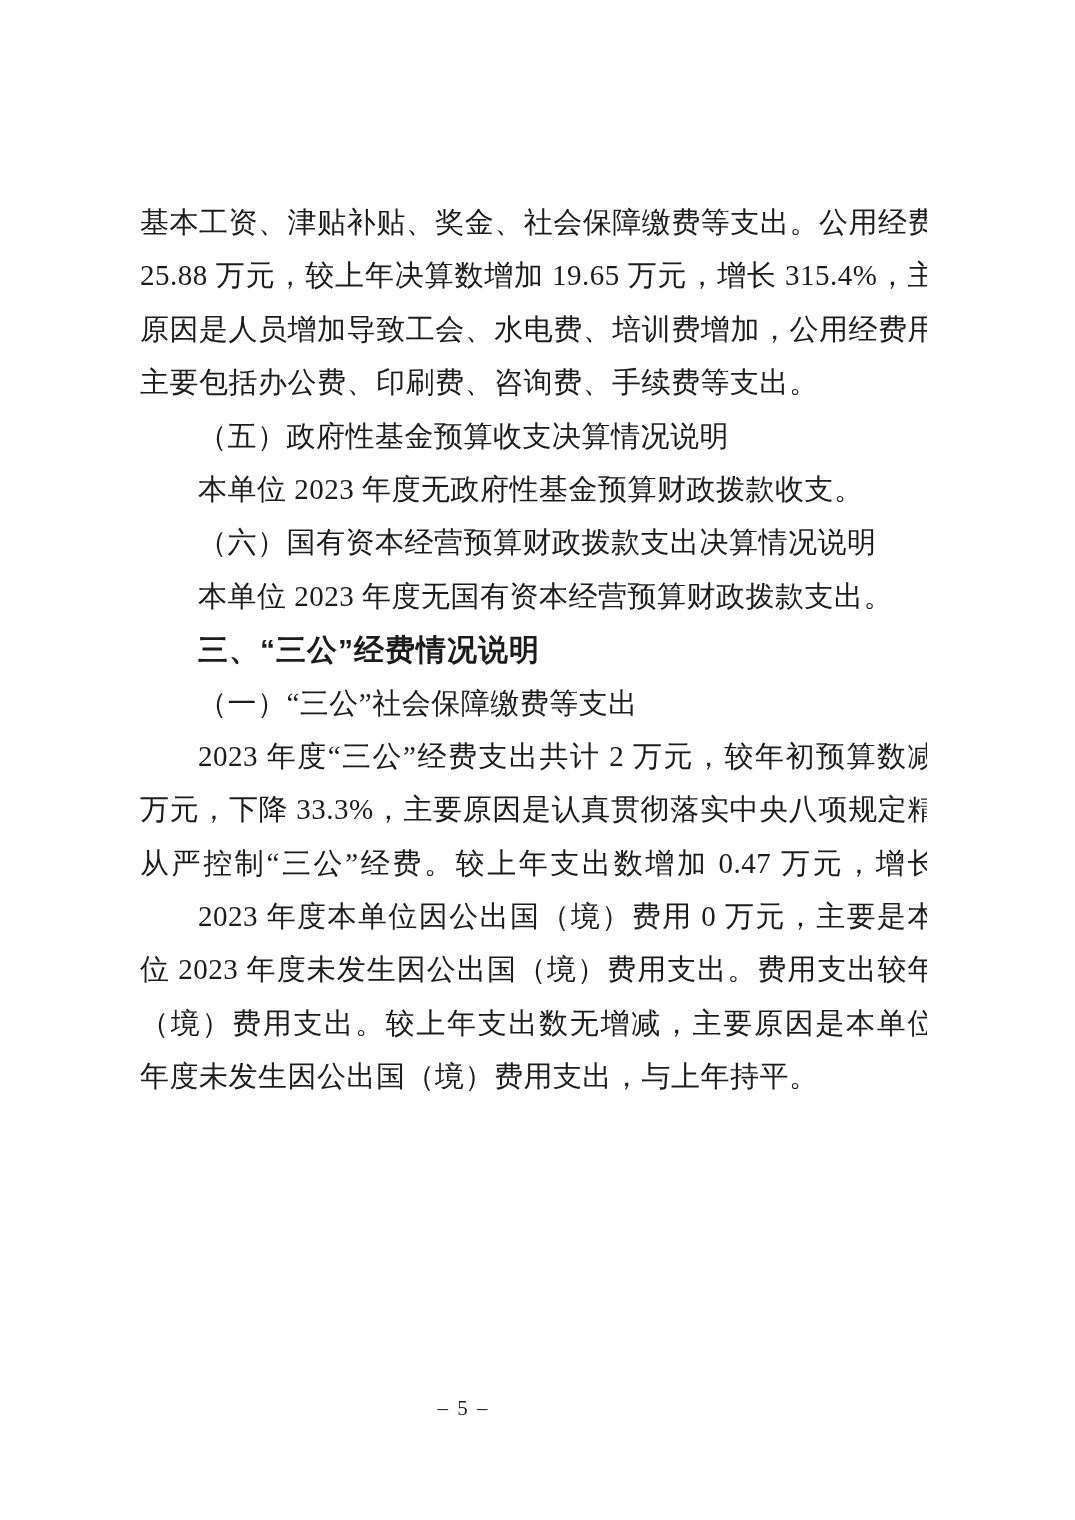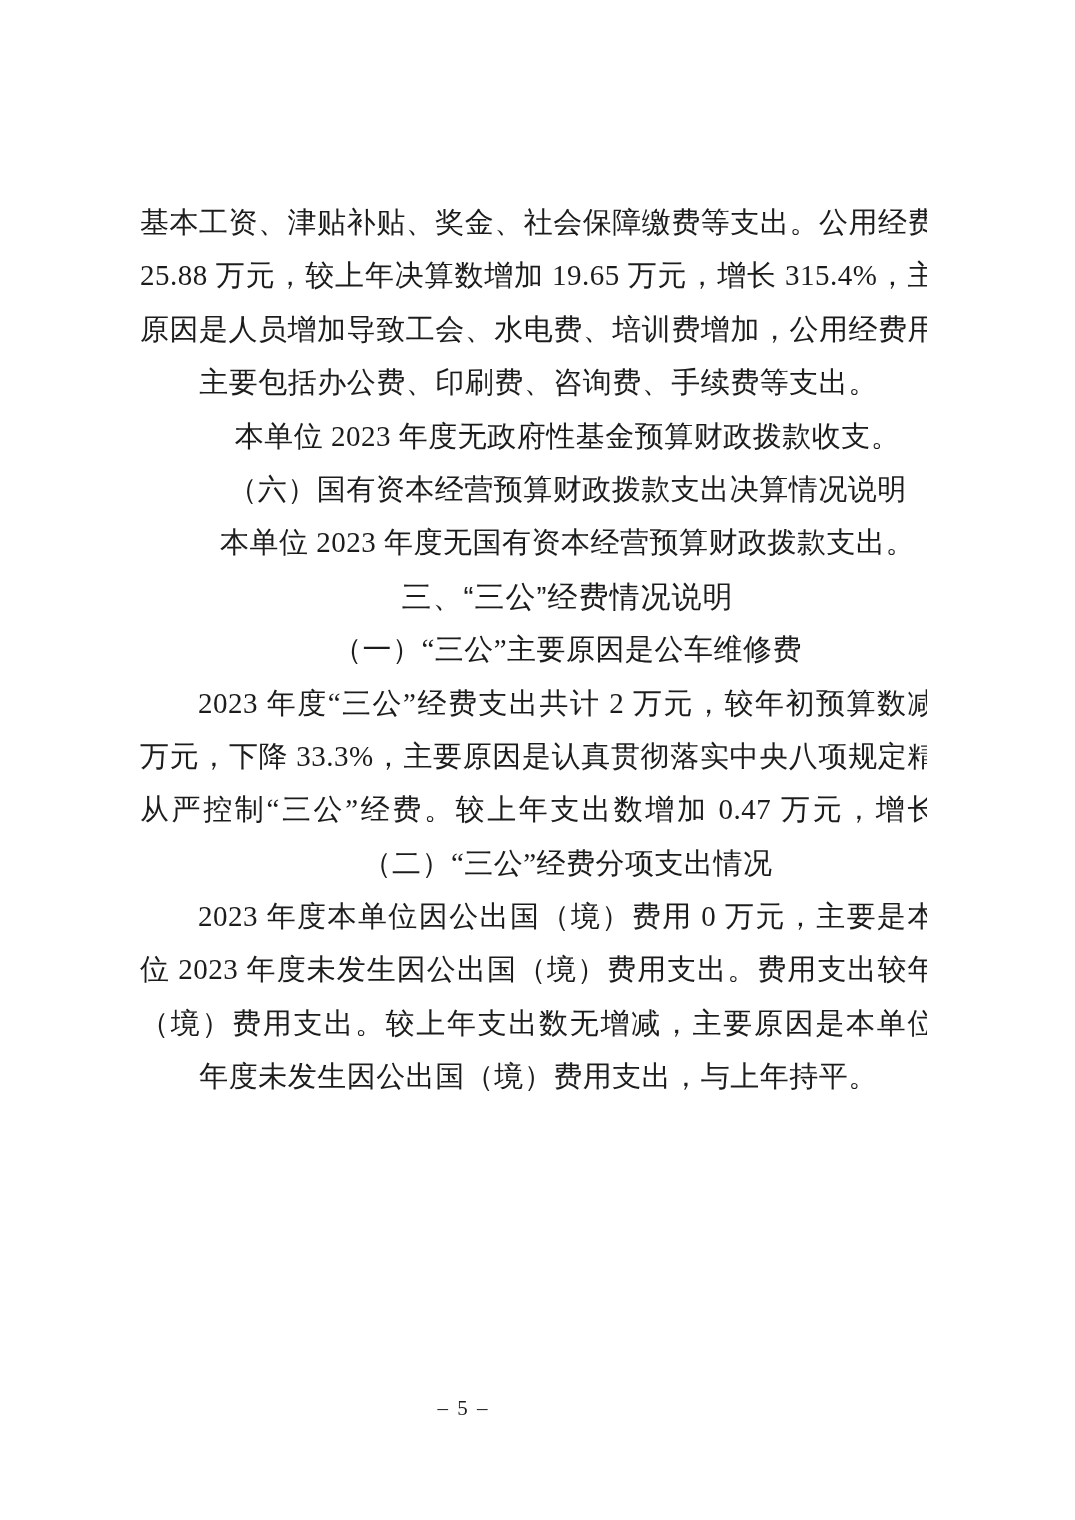--- a/index.html
+++ b/index.html
@@ -20,33 +20,33 @@
     position: absolute;
     left: 140px;
     top: 196px;
     width: 797px;
   }
   .line {
     font-size: 29px;
     line-height: 53.4px;
     height: 53.4px;
     overflow: hidden;
-    text-align: center;
+    text-align: left;
     letter-spacing: 0.5px;
   }
   .line.j {
     text-align: justify;
     text-align-last: justify;
   }
   .line.ind {
     padding-left: 58px;
   }
   .line.heading {
     font-family: "Liberation Sans", sans-serif;
-    font-weight: normal;
+    font-weight: bold;
     font-size: 30px;
     letter-spacing: 1px;
   }
   .footer {
     position: absolute;
     top: 1396px;
     left: 0;
     width: 100%;
     text-align: center;
     font-size: 21px;
@@ -56,28 +56,28 @@
 </style>
 </head>
 <body>
 
 <div class="page">
   <div class="content">
     <div class="line j">基本工资、津贴补贴、奖金、社会保障缴费等支出。公用经费</div>
     <div class="line j">25.88 万元，较上年决算数增加 19.65 万元，增长 315.4%，主要</div>
     <div class="line j">原因是人员增加导致工会、水电费、培训费增加，公用经费用途</div>
     <div class="line">主要包括办公费、印刷费、咨询费、手续费等支出。</div>
+    <div class="line ind">（五）政府性基金预算收支决算情况说明</div>
     <div class="line ind">本单位 2023 年度无政府性基金预算财政拨款收支。</div>
     <div class="line ind">（六）国有资本经营预算财政拨款支出决算情况说明</div>
     <div class="line ind">本单位 2023 年度无国有资本经营预算财政拨款支出。</div>
     <div class="line ind heading">三、“三公”经费情况说明</div>
-    <div class="line ind">（一）“三公”主要原因是公车维修费</div>
+    <div class="line ind">（一）“三公”社会保障缴费等支出</div>
     <div class="line ind j">2023 年度“三公”经费支出共计 2 万元，较年初预算数减少 1</div>
     <div class="line j">万元，下降 33.3%，主要原因是认真贯彻落实中央八项规定精神，</div>
     <div class="line j">从严控制“三公”经费。较上年支出数增加 0.47 万元，增长 30.7%，</div>
-    <div class="line ind">（二）“三公”经费分项支出情况</div>
     <div class="line ind j">2023 年度本单位因公出国（境）费用 0 万元，主要是本单</div>
     <div class="line j">位 2023 年度未发生因公出国（境）费用支出。费用支出较年初</div>
     <div class="line j">（境）费用支出。较上年支出数无增减，主要原因是本单位 2023</div>
     <div class="line">年度未发生因公出国（境）费用支出，与上年持平。</div>
   </div>
   <div class="footer">– 5 –</div>
 </div>
 
 </body></html>

